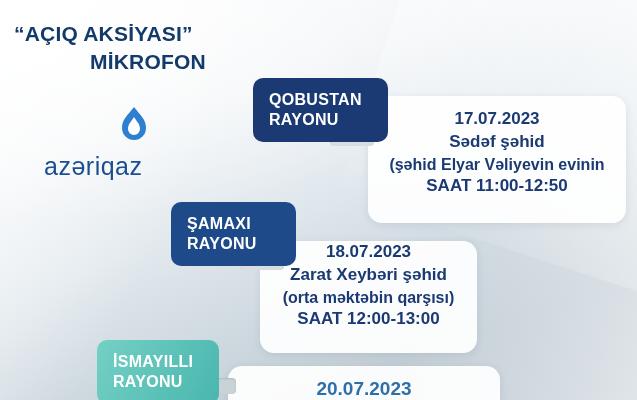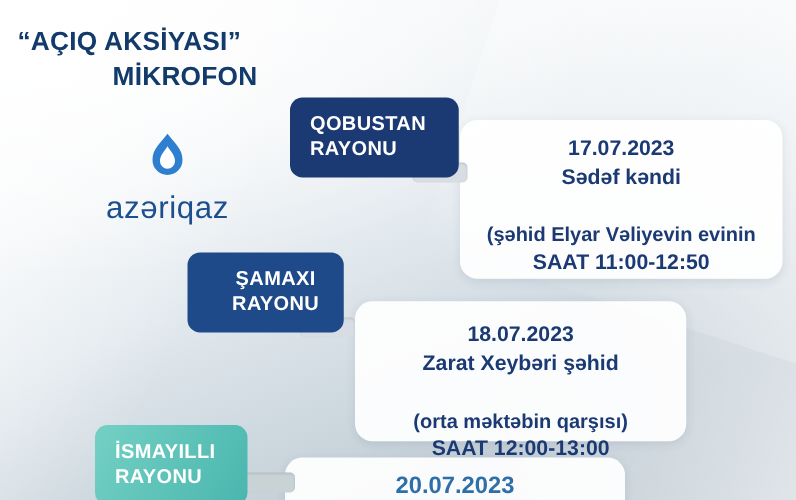--- a/index.html
+++ b/index.html
@@ -50,21 +50,21 @@
   }
   .headline .l1 { display: block; }
   .headline .l2 { display: block; text-align: center; padding-left: 18px;}
 
   
   .logo {
     position: absolute;
     left: 44px;
     top: 104px;
     width: 180px;
-    text-align: center;
+    text-align: left;
   }
   .logo-flame {
     width: 44px;
     height: 44px;
     margin: 0 auto 4px auto;
     display: block;
   }
   .logo-text {
     font-size: 25px;
     color: #1c4f8f;
@@ -80,20 +80,21 @@
   .district {
     position: absolute;
     border-radius: 10px;
     color: #ffffff;
     font-weight: bold;
     box-sizing: border-box;
     padding: 12px 0 12px 16px;
     line-height: 1.25;
     letter-spacing: 0.3px;
     z-index: 3;
+    margin-left: 21px;
   }
   .district .d1, .district .d2 { display: block; }
 
   .d-navy  { background: #1b3a73; }
   .d-blue  { background: #1e4a8a; }
   .d-teal  { background: linear-gradient(120deg, #74d0c4 0%, #49b6ae 100%); }
 
   
   .connector {
     position: absolute;
@@ -114,31 +115,31 @@
     box-shadow: 0 2px 8px rgba(40,60,90,0.10);
     color: #1b3a73;
     text-align: center;
     font-weight: bold;
     box-sizing: border-box;
     padding: 10px 12px;
     line-height: 1.35;
     z-index: 1;
   }
   .card .line { display: block; font-size: 17px; }
-  .card .line.small { font-size: 16px; margin-top: 24px; }
+  .card .line.small { font-size: 16px; }
 
   
   #row1 .district { left: 232px; top: 78px; width: 135px; font-size: 16px; }
   #row1 .connector { left: 330px; top: 130px; }
   #row1 .card { left: 368px; top: 96px; width: 258px; height: 127px; padding-top: 12px; }
 
   
-  #row2 .district { left: 150px; top: 202px; width: 125px; font-size: 16px; text-align: center; }
+  #row2 .district { left: 150px; top: 202px; width: 125px; font-size: 16px; }
   #row2 .connector { left: 240px; top: 254px; }
-  #row2 .card { left: 284px; top: 241px; width: 265px; height: 112px; padding-top: 16px; }
+  #row2 .card { left: 260px; top: 241px; width: 217px; height: 112px; padding-top: 0; }
 
   
   #row3 .district { left: 76px; top: 340px; width: 122px; font-size: 16px; }
   #row3 .connector { left: 192px; top: 378px; background:#c9d3d6; }
   #row3 .card { left: 228px; top: 366px; width: 272px; height: 80px; }
   #row3 .card .line { color: #2f6fa8; font-size: 19px; }
 
   
   .d-teal .d1, .d-teal .d2 { color: #ffffff; }
 </style>
@@ -163,21 +164,21 @@
   </div>
 
   <div class="row" id="row1">
     <div class="connector"></div>
     <div class="district d-navy">
       <span class="d1">QOBUSTAN</span>
       <span class="d2">RAYONU</span>
     </div>
     <div class="card">
       <span class="line">17.07.2023</span>
-      <span class="line">Sədəf kəndi</span>
+      <span class="line">Sədəf şəhid</span>
       <span class="line small">(şəhid Elyar Vəliyevin evinin</span>
       <span class="line">SAAT 11:00-12:50</span>
     </div>
   </div>
 
   <div class="row" id="row2">
     <div class="connector"></div>
     <div class="district d-blue">
       <span class="d1">ŞAMAXI</span>
       <span class="d2">RAYONU</span>

